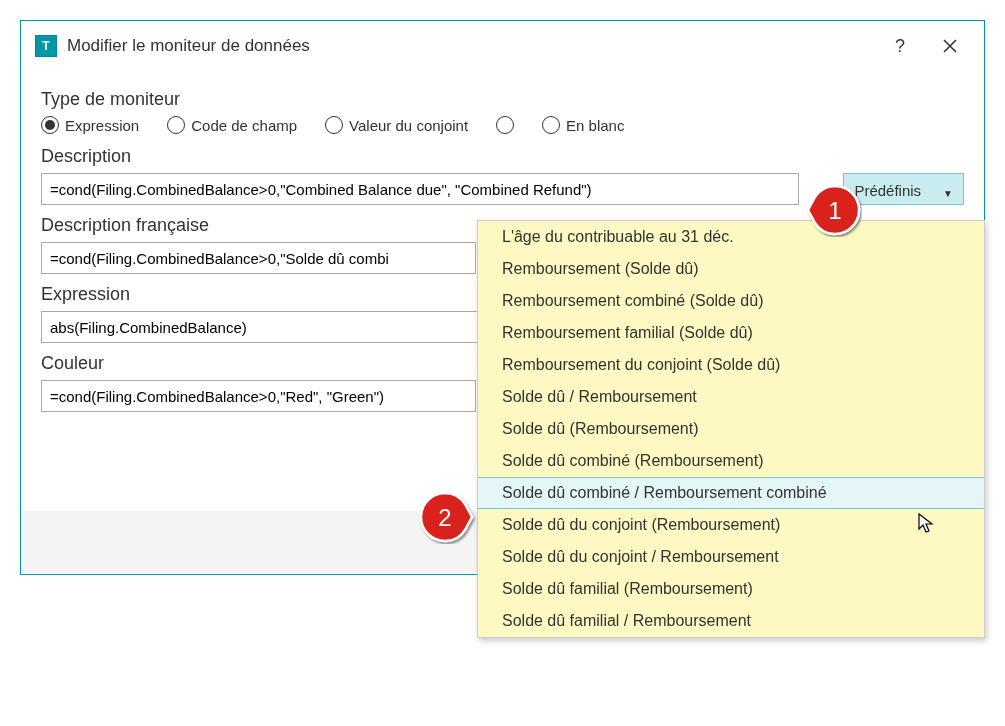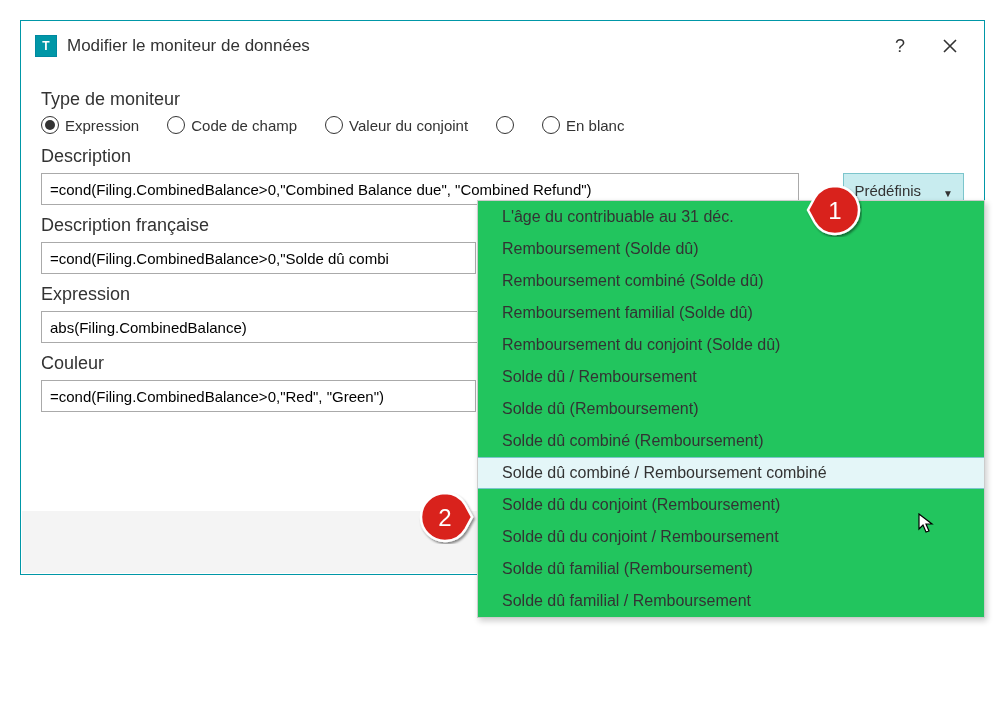--- a/index.html
+++ b/index.html
@@ -97,24 +97,24 @@
   .button-footer {
     position: absolute;
     left: 1px; right: 1px; bottom: 1px;
     height: 62px;
     background: #f4f4f4;
   }
 
   
   .dropdown {
     position: absolute;
-    top: 200px;
+    top: 220px;
     left: 477px;
     width: 508px;
-    background: #22c55e;
+    background: #fef9c3;
     border: 1px solid #ccc;
     box-shadow: 2px 3px 6px rgba(0,0,0,0.2);
     z-index: 50;
   }
   .dropdown-item {
     padding: 7px 12px 7px 24px;
     font-size: 16px;
     cursor: pointer;
   }
   .dropdown-item.highlight {

